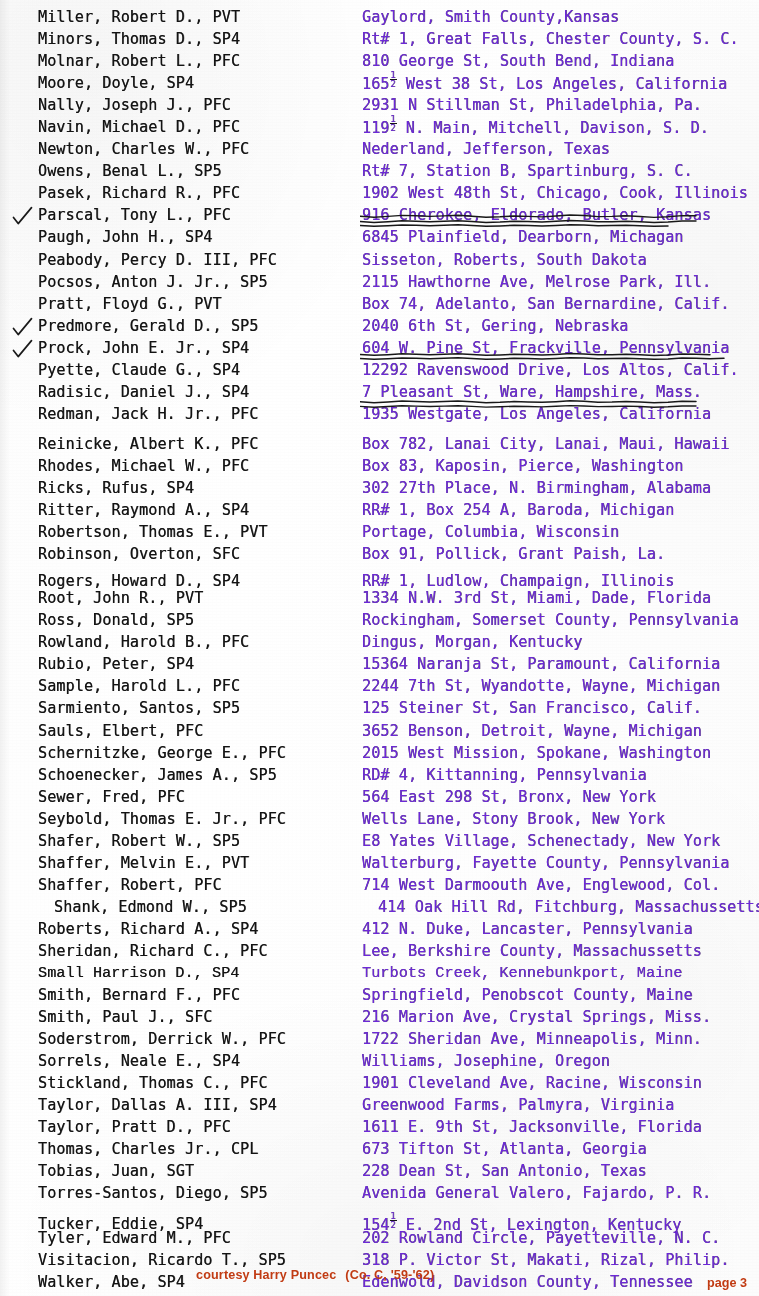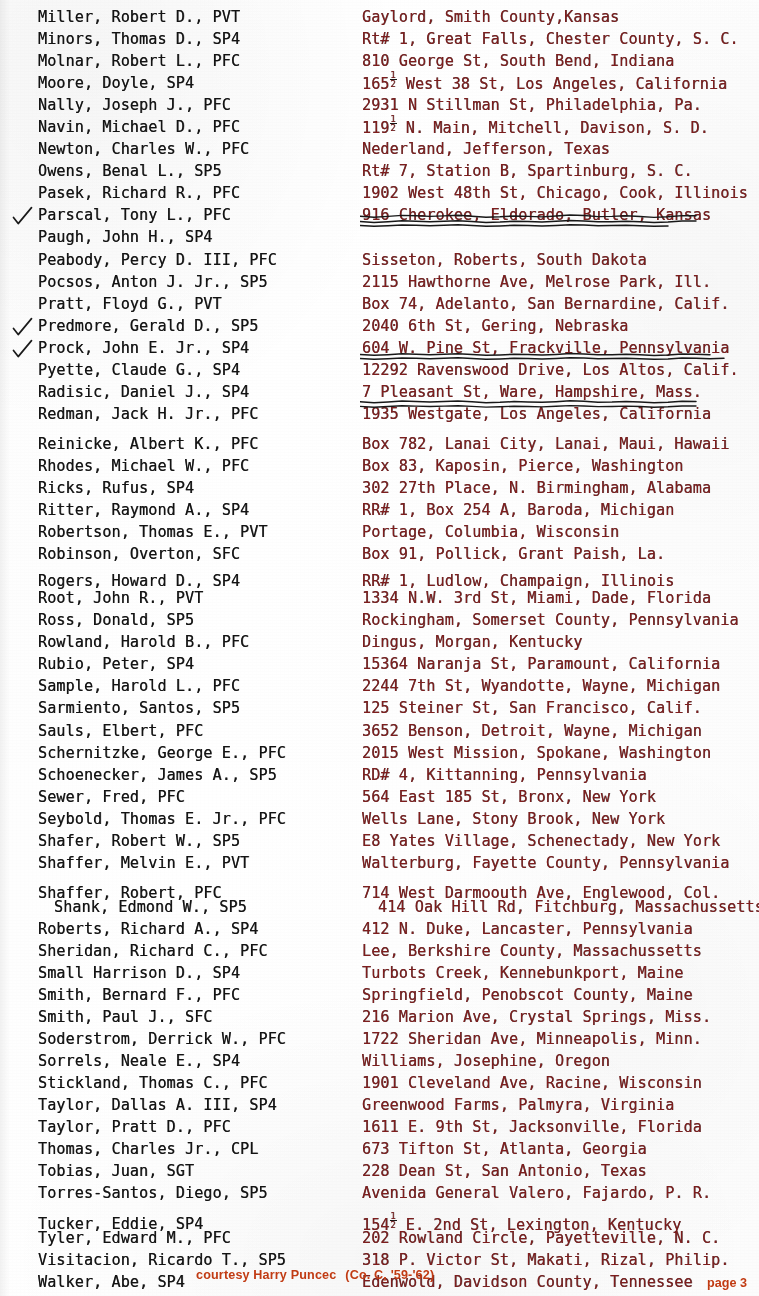--- a/index.html
+++ b/index.html
@@ -65,21 +65,21 @@
     letter-spacing:.1px;
     color:#131313;
     text-shadow:0.35px 0 0 rgba(20,20,20,.55), 0 0.3px 0 rgba(20,20,20,.35);
   }
   .addr{
     position:absolute;
     left:362px;
     top:0;
     font-size:15.1px;
     letter-spacing:.1px;
-    color:#7f1d1d;
+    color:#6d28d9;
     text-shadow:0.35px 0 0 rgba(20,20,20,.55), 0 0.3px 0 rgba(20,20,20,.35);
   }
   .addr .frac{
     display:inline-block;
     font-size:9px;
     line-height:.9;
     text-align:center;
     vertical-align:1px;
     transform:translateY(-1px);
     width:7px;
@@ -177,20 +177,21 @@
         <span class="addr">916 Cherokee, Eldorado, Butler, Kansas</span>
         <span class="penline" style="left: 360px; top: 7px;">
           <svg width="344" height="14" viewBox="0 0 344 14">
             <path d="M 0 10.5 L 14.0 11.44 L 28.0 10.66 L 42.0 9.79 L 56.0 10.14 L 70.0 10.68 L 84.0 10.19 L 98.0 9.72 L 112.0 10.49 L 126.0 11.39 L 140.0 11.00 L 154.0 10.29 L 168.0 10.61 L 182.0 11.06 L 196.0 10.37 L 210.0 9.51 L 224.0 9.96 L 238.0 10.83 L 252.0 10.65 L 266.0 10.15 L 280.0 10.71 L 294.0 11.48 L 308.0 10.98 L 322.0 9.99 L 336.0 10.09" stroke="#181818" stroke-width="1.5" fill="none" stroke-linecap="round"></path>
             <path d="M 0 5.2 L 14.0 6.30 L 28.0 5.39 L 42.0 4.38 L 56.0 4.78 L 70.0 5.41 L 84.0 4.84 L 98.0 4.29 L 112.0 5.19 L 126.0 6.23 L 140.0 5.79 L 154.0 4.96 L 168.0 5.33 L 182.0 5.86 L 196.0 5.04 L 210.0 4.05 L 224.0 4.57 L 238.0 5.58 L 252.0 5.37 L 266.0 4.79 L 280.0 5.44 L 294.0 6.34 L 308.0 5.76 L 322.0 4.61 L 336.0 4.73" stroke="#181818" stroke-width="1.4" fill="none" stroke-linecap="round"></path>
           </svg>
         </span>
       </div>
       <div class="row" style="top: 0px;">
         <span class="name">Paugh, John H., SP4</span>
+        <span class="addr">6845 Plainfield, Dearborn, Michagan</span>
         <span class="penline" style="left: 360px; top: -3px;">
           <svg width="317" height="14" viewBox="0 0 317 14">
             <path d="M 0 2.5 L 14.0 3.29 L 28.0 2.64 L 42.0 1.91 L 56.0 2.20 L 70.0 2.65 L 84.0 2.24 L 98.0 1.85 L 112.0 2.49 L 126.0 3.24 L 140.0 2.92 L 154.0 2.33 L 168.0 2.59 L 182.0 2.97 L 196.0 2.39 L 210.0 1.68 L 224.0 2.05 L 238.0 2.77 L 252.0 2.62 L 266.0 2.21 L 280.0 2.67 L 294.0 3.32 L 308.0 2.90" stroke="#181818" stroke-width="1.5" fill="none" stroke-linecap="round"></path>
           </svg>
         </span>
       </div>
       <div class="row" style="top: 0px;">
         <span class="name">Peabody, Percy D. III, PFC</span>
         <span class="addr">Sisseton, Roberts, South Dakota</span>
       </div>
@@ -307,51 +308,51 @@
       <div class="row" style="top: 0px;">
         <span class="name">Schernitzke, George E., PFC</span>
         <span class="addr">2015 West Mission, Spokane, Washington</span>
       </div>
       <div class="row" style="top: 0px;">
         <span class="name">Schoenecker, James A., SP5</span>
         <span class="addr">RD# 4, Kittanning, Pennsylvania</span>
       </div>
       <div class="row" style="top: 0px;">
         <span class="name">Sewer, Fred, PFC</span>
-        <span class="addr">564 East 185 St, Bronx, New York</span>
+        <span class="addr">564 East 298 St, Bronx, New York</span>
       </div>
       <div class="row" style="top: 0px;">
         <span class="name">Seybold, Thomas E. Jr., PFC</span>
         <span class="addr">Wells Lane, Stony Brook, New York</span>
       </div>
       <div class="row" style="top: 0px;">
         <span class="name">Shafer, Robert W., SP5</span>
         <span class="addr">E8 Yates Village, Schenectady, New York</span>
       </div>
       <div class="row" style="top: 0px; text-align: right;">
         <span class="name">Shaffer, Melvin E., PVT</span>
         <span class="addr">Walterburg, Fayette County, Pennsylvania</span>
       </div>
-      <div class="row" style="top: 8px; text-decoration: underline;">
+      <div class="row" style="top: 0px; text-decoration: underline;">
         <span class="name">Shaffer, Robert, PFC</span>
         <span class="addr">714 West Darmoouth Ave, Englewood, Col.</span>
       </div>
       <div class="row" style="top: 0px; margin-left: 16px;">
         <span class="name">Shank, Edmond W., SP5</span>
         <span class="addr">414 Oak Hill Rd, Fitchburg, Massachussetts</span>
       </div>
       <div class="row" style="top: 0px;">
         <span class="name">Roberts, Richard A., SP4</span>
         <span class="addr">412 N. Duke, Lancaster, Pennsylvania</span>
       </div>
       <div class="row" style="top: 0px;">
         <span class="name">Sheridan, Richard C., PFC</span>
         <span class="addr">Lee, Berkshire County, Massachussetts</span>
       </div>
-      <div class="row" style="top: 0px;">
+      <div class="row" style="top: 0px; font-family: Liberation Mono, monospace;">
         <span class="name">Small Harrison D., SP4</span>
         <span class="addr">Turbots Creek, Kennebunkport, Maine</span>
       </div>
       <div class="row" style="top: 0px;">
         <span class="name">Smith, Bernard F., PFC</span>
         <span class="addr">Springfield, Penobscot County, Maine</span>
       </div>
       <div class="row" style="top: 0px;">
         <span class="name">Smith, Paul J., SFC</span>
         <span class="addr">216 Marion Ave, Crystal Springs, Miss.</span>

